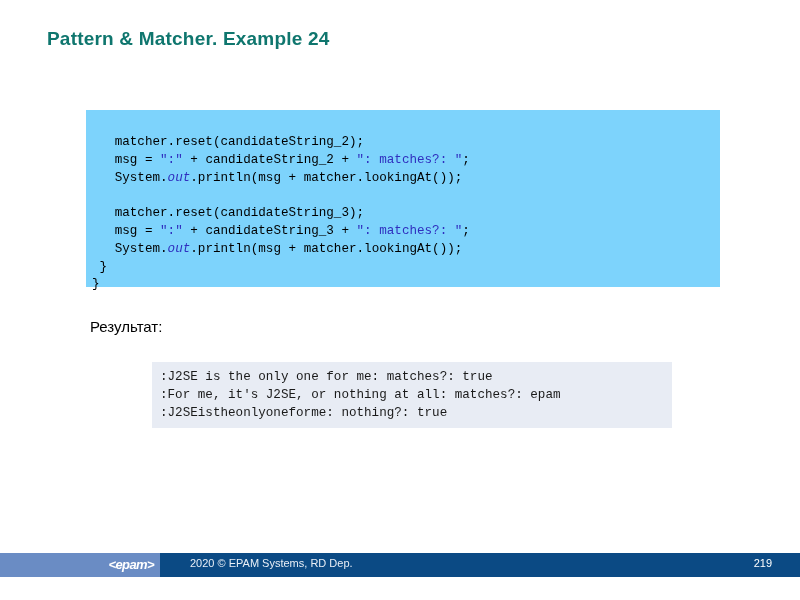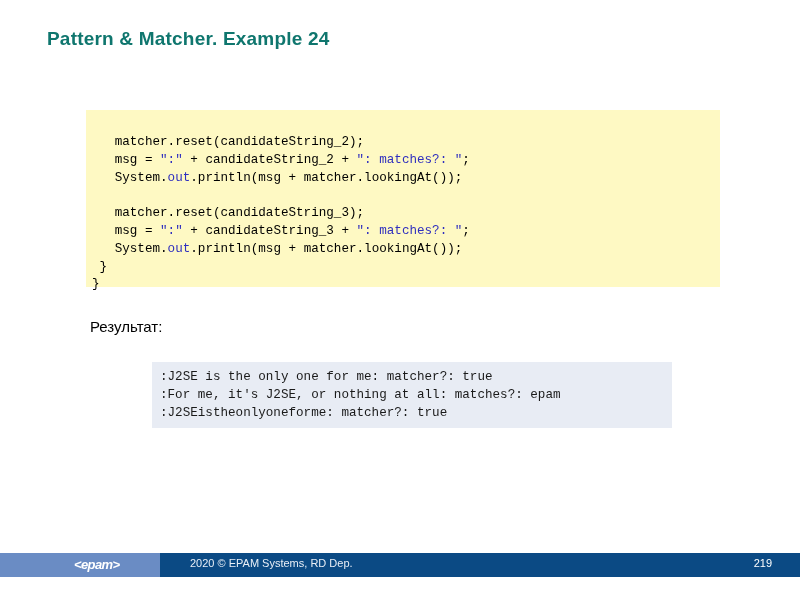--- a/index.html
+++ b/index.html
@@ -27,21 +27,21 @@
     white-space: nowrap;
   }
 
   
   .code-block {
     position: absolute;
     left: 86px;
     top: 110px;
     width: 634px;
     height: 177px;
-    background: #fef9c3;
+    background: #7dd3fc;
     box-sizing: border-box;
   }
   .code-inner {
     position: absolute;
     left: 0px;
     top: 24px;
     width: 100%;
     font-family: "Liberation Mono", "DejaVu Sans Mono", monospace;
     font-size: 12.6px;
     line-height: 17.8px;
@@ -53,20 +53,21 @@
     padding-left: 6px;
   }
   .code-line.blank {
     height: 17.8px;
   }
   .tok-str {
     color: #2f2fbf;
   }
   .tok-field {
     color: #2f2fbf;
+    font-style: italic;
   }
 
   
   .result-label {
     position: absolute;
     left: 90px;
     top: 318px;
     font-size: 15px;
     color: #000000;
     font-family: Liberation Sans, sans-serif;
@@ -126,21 +127,21 @@
     left: 74px;
     top: 3px;
     width: 80px;
     height: 18px;
     color: #ffffff;
     font-family: "Liberation Sans", sans-serif;
     font-size: 13px;
     font-weight: bold;
     font-style: italic;
     letter-spacing: -0.6px;
-    text-align: left;
+    text-align: right;
     line-height: 18px;
   }
   .footer-copy {
     position: absolute;
     left: 190px;
     top: 4px;
     color: #e8eef6;
     font-size: 11px;
     font-family: "Liberation Sans", sans-serif;
     white-space: nowrap;
@@ -160,21 +161,21 @@
 
 <div class="slide-title">Pattern &amp; Matcher. Example 24</div>
 
 <div class="code-block">
   <div class="code-inner" id="code-inner"><div class="code-line"><span>   matcher.reset(candidateString_2);</span></div><div class="code-line"><span>   msg = </span><span class="tok-str">":"</span><span> + candidateString_2 + </span><span class="tok-str">": matches?: "</span><span>;</span></div><div class="code-line"><span>   System.</span><span class="tok-field">out</span><span>.println(msg + matcher.lookingAt());</span></div><div class="code-line blank"></div><div class="code-line"><span>   matcher.reset(candidateString_3);</span></div><div class="code-line"><span>   msg = </span><span class="tok-str">":"</span><span> + candidateString_3 + </span><span class="tok-str">": matches?: "</span><span>;</span></div><div class="code-line"><span>   System.</span><span class="tok-field">out</span><span>.println(msg + matcher.lookingAt());</span></div><div class="code-line"><span> }</span></div><div class="code-line"><span>}</span></div></div>
 </div>
 
 <div class="result-label">Результат:</div>
 
 <div class="output-block">
-  <div class="output-inner" id="output-inner"><div class="out-line">:J2SE is the only one for me: matcher?: true</div><div class="out-line">:For me, it's J2SE, or nothing at all: matches?: epam</div><div class="out-line">:J2SEistheonlyoneforme: matcher?: true</div></div>
+  <div class="output-inner" id="output-inner"><div class="out-line">:J2SE is the only one for me: matches?: true</div><div class="out-line">:For me, it's J2SE, or nothing at all: matches?: epam</div><div class="out-line">:J2SEistheonlyoneforme: nothing?: true</div></div>
 </div>
 
 <div class="footer">
   <div class="footer-logo-band"></div>
   <div class="footer-main-band"></div>
   <div class="epam-logo">&lt;epam&gt;</div>
   <div class="footer-copy">2020 © EPAM Systems, RD Dep.</div>
   <div class="footer-page">219</div>
 </div>
 

